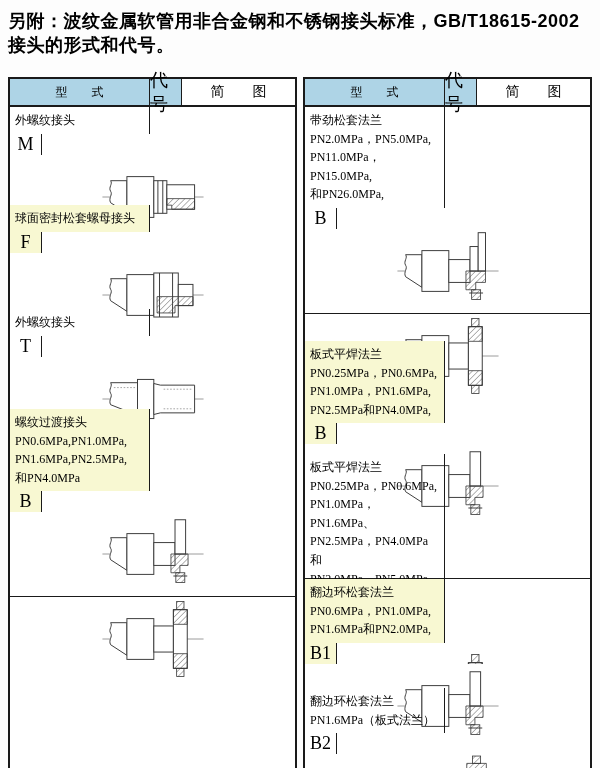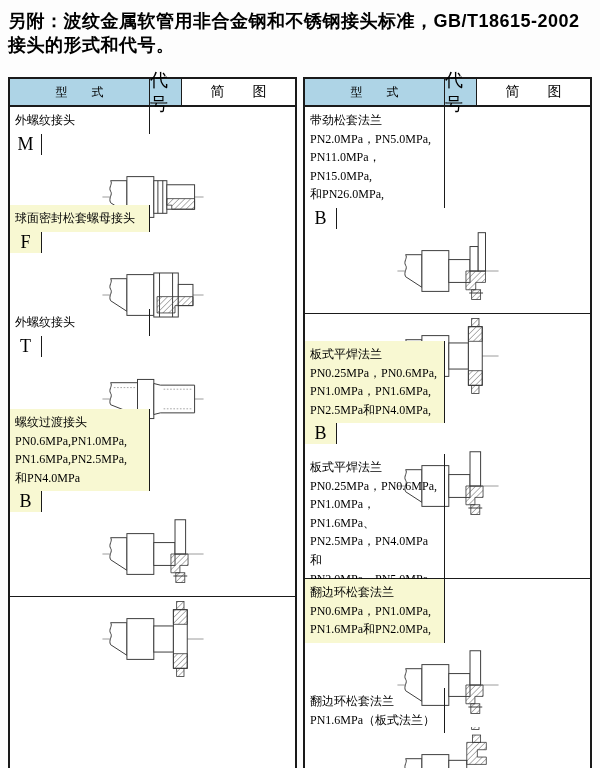--- a/index.html
+++ b/index.html
@@ -270,20 +270,21 @@
               <rect class="hs" fill="url(#h10)" x="94" y="86" width="9" height="10"></rect>
             </svg>
           </div>
       </div>
     </div>
 
     <div class="row" style="height:109px">
       <div class="c type hl">翻边环松套法兰
 PN0.6MPa，PN1.0MPa,
 PN1.6MPa和PN2.0MPa,</div>
+      <div class="c code hl">B1</div>
       <div class="c diag">
         <div class="dwg">
             <svg viewBox="0 0 130 100" width="106" height="84">
               <defs>
                 <pattern id="h11" width="5" height="5" patternUnits="userSpaceOnUse" patternTransform="rotate(45)">
                   <line x1="0" y1="0" x2="0" y2="5" stroke="#555" stroke-width="1.1"></line>
                 </pattern>
               </defs>
               <line class="cl" x1="3" y1="50" x2="127" y2="50"></line>
               <path class="ln" d="M33,30 L13,30 c3,4 -3,8 0,13 c3,4 -3,8 0,14 L33,70 Z"></path>
@@ -294,20 +295,21 @@
               <rect class="hs" fill="url(#h11)" x="93" y="73" width="11" height="12"></rect>
               <line class="ln" x1="90" y1="77" x2="107" y2="77"></line>
             </svg>
           </div>
       </div>
     </div>
 
     <div class="row" style="height:118px">
       <div class="c type">翻边环松套法兰
 PN1.6MPa（板式法兰）</div>
+      <div class="c code">B2</div>
       <div class="c diag">
         <div class="dwg">
             <svg viewBox="0 0 130 100" width="106" height="84">
               <defs>
                 <pattern id="h12" width="5" height="5" patternUnits="userSpaceOnUse" patternTransform="rotate(45)">
                   <line x1="0" y1="0" x2="0" y2="5" stroke="#555" stroke-width="1.1"></line>
                 </pattern>
               </defs>
               <line class="cl" x1="3" y1="50" x2="127" y2="50"></line>
               <path class="ln" d="M33,30 L13,30 c3,4 -3,8 0,13 c3,4 -3,8 0,14 L33,70 Z"></path>

